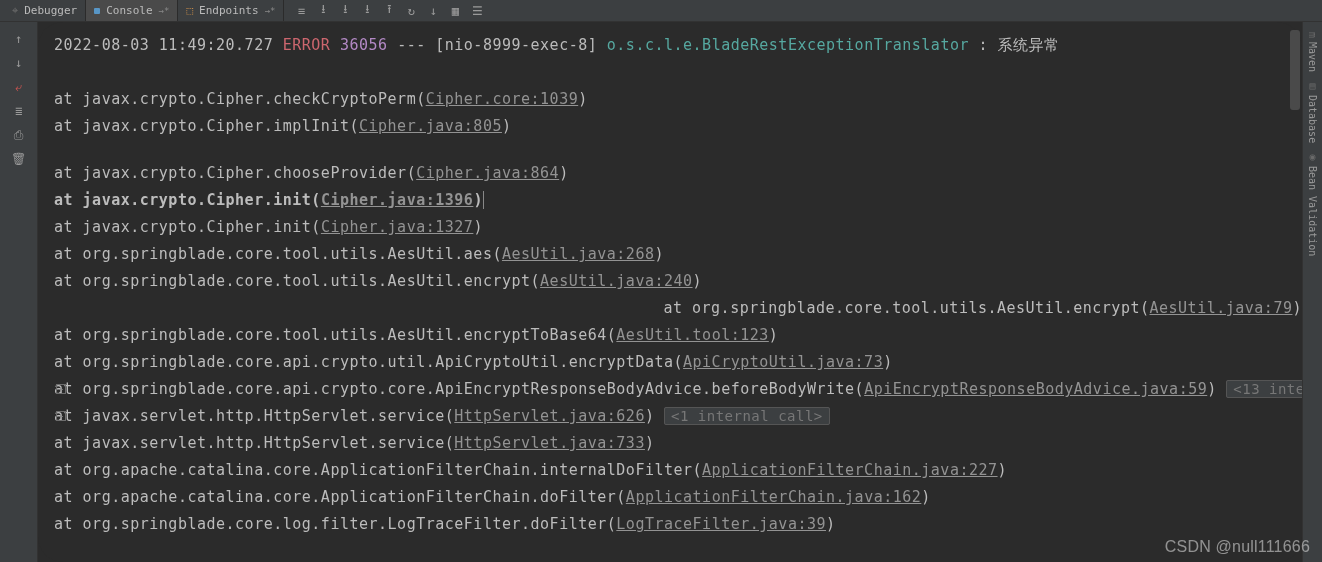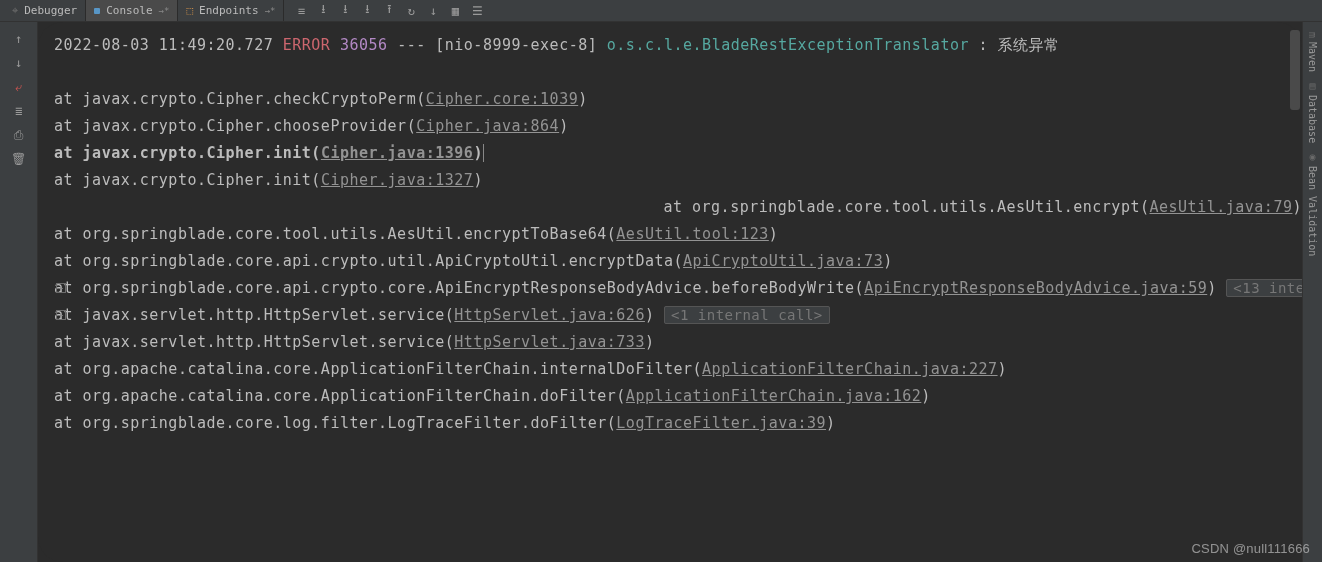--- a/index.html
+++ b/index.html
@@ -102,21 +102,21 @@
     writing-mode: vertical-rl;
     font-size:10px;
     color:#9a9a9a;
     padding:4px 0;
     display:flex; align-items:center; gap:4px;
   }
   .right-icon { font-size:10px; color:#6a6a6a; }
   .watermark {
     position:absolute;
     right:12px; bottom:6px;
-    font-size:13px;
+    font-size:16px;
     color: rgba(230,230,230,0.55);
     font-family: Arial,sans-serif;
     letter-spacing:0.2px;
   }
   .scrollbar-stub {
     position:absolute;
     right:22px;
     top:30px;
     width:10px;
     height:80px;
@@ -173,23 +173,26 @@
       <span class="dashes">---</span>
       <span class="thread">[nio-8999-exec-8]</span>
       <span class="logger">o.s.c.l.e.BladeRestExceptionTranslator</span>
       <span>   </span>
       <span class="msg">:</span>
       <span class="msg">系统异常</span>
     </div>
     <div>&nbsp;</div>
     <div id="frames">
         <div style="position: relative;"><span>    at javax.crypto.Cipher.checkCryptoPerm(</span><span class="link">Cipher.core:1039</span><span>)</span></div>
-        <div style="position: relative;"><span>    at javax.crypto.Cipher.chooseProvider(</span><span class="link">Cipher.java:864</span><span>)</span></div>
+        <div style="position: relative;"><span>    at javax.crypto.Cipher.implInit(</span><span class="link">Cipher.java:805</span><span>)</span></div>
+        <div style="position: relative; margin-top: 20px;"><span>    at javax.crypto.Cipher.chooseProvider(</span><span class="link">Cipher.java:864</span><span>)</span></div>
         <div style="position: relative; font-weight: bold;"><span>    at javax.crypto.Cipher.init(</span><span class="link">Cipher.java:1396</span><span>)</span><span style="border-left: 1px solid rgb(136, 136, 136); color: transparent;">|</span></div>
         <div style="position: relative;"><span>    at javax.crypto.Cipher.init(</span><span class="link">Cipher.java:1327</span><span>)</span></div>
+        <div style="position: relative;"><span>    at org.springblade.core.tool.utils.AesUtil.aes(</span><span class="link">AesUtil.java:268</span><span>)</span></div>
+        <div style="position: relative;"><span>    at org.springblade.core.tool.utils.AesUtil.encrypt(</span><span class="link">AesUtil.java:240</span><span>)</span></div>
         <div style="position: relative; text-align: right;"><span>    at org.springblade.core.tool.utils.AesUtil.encrypt(</span><span class="link">AesUtil.java:79</span><span>)</span></div>
         <div style="position: relative;"><span>    at org.springblade.core.tool.utils.AesUtil.encryptToBase64(</span><span class="link">AesUtil.tool:123</span><span>)</span></div>
         <div style="position: relative;"><span>    at org.springblade.core.api.crypto.util.ApiCryptoUtil.encryptData(</span><span class="link">ApiCryptoUtil.java:73</span><span>)</span></div>
         <div style="position: relative;"><div class="gutter-plus" style="top: 8px;">+</div><span>    at org.springblade.core.api.crypto.core.ApiEncryptResponseBodyAdvice.beforeBodyWrite(</span><span class="link">ApiEncryptResponseBodyAdvice.java:59</span><span>)</span>  <span class="hint-box">&lt;13 internal</span></div>
         <div style="position: relative;"><div class="gutter-plus" style="top: 8px;">+</div><span>    at javax.servlet.http.HttpServlet.service(</span><span class="link">HttpServlet.java:626</span><span>)</span>  <span class="hint-box">&lt;1 internal call&gt;</span></div>
         <div style="position: relative;"><span>    at javax.servlet.http.HttpServlet.service(</span><span class="link">HttpServlet.java:733</span><span>)</span></div>
         <div style="position: relative;"><span>    at org.apache.catalina.core.ApplicationFilterChain.internalDoFilter(</span><span class="link">ApplicationFilterChain.java:227</span><span>)</span></div>
         <div style="position: relative;"><span>    at org.apache.catalina.core.ApplicationFilterChain.doFilter(</span><span class="link">ApplicationFilterChain.java:162</span><span>)</span></div>
         <div style="position: relative;"><span>    at org.springblade.core.log.filter.LogTraceFilter.doFilter(</span><span class="link">LogTraceFilter.java:39</span><span>)</span></div>
       </div>

